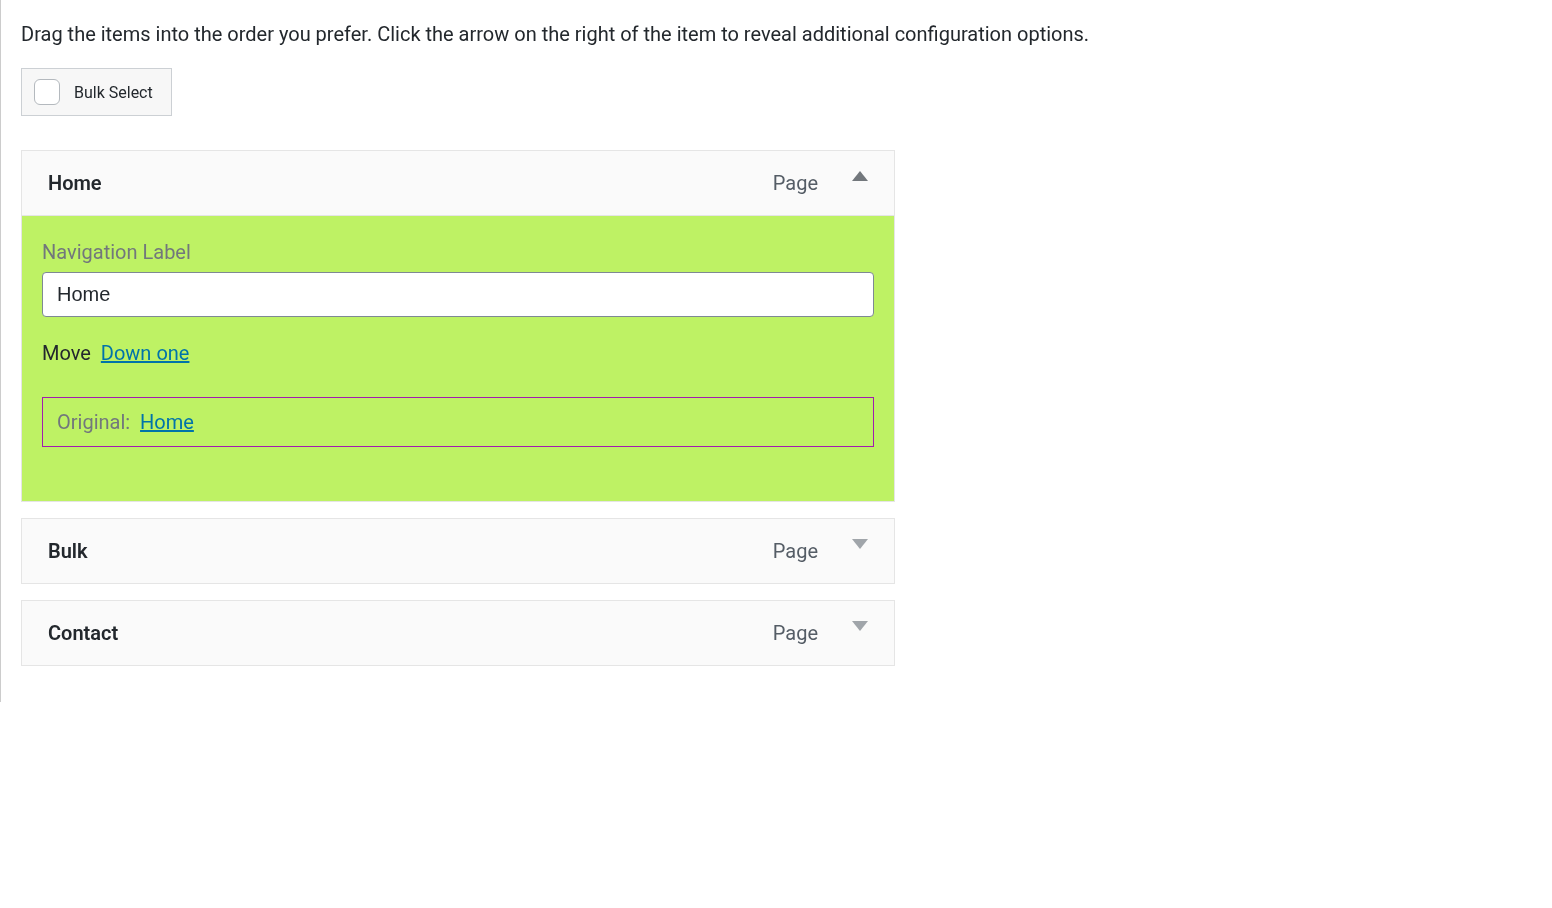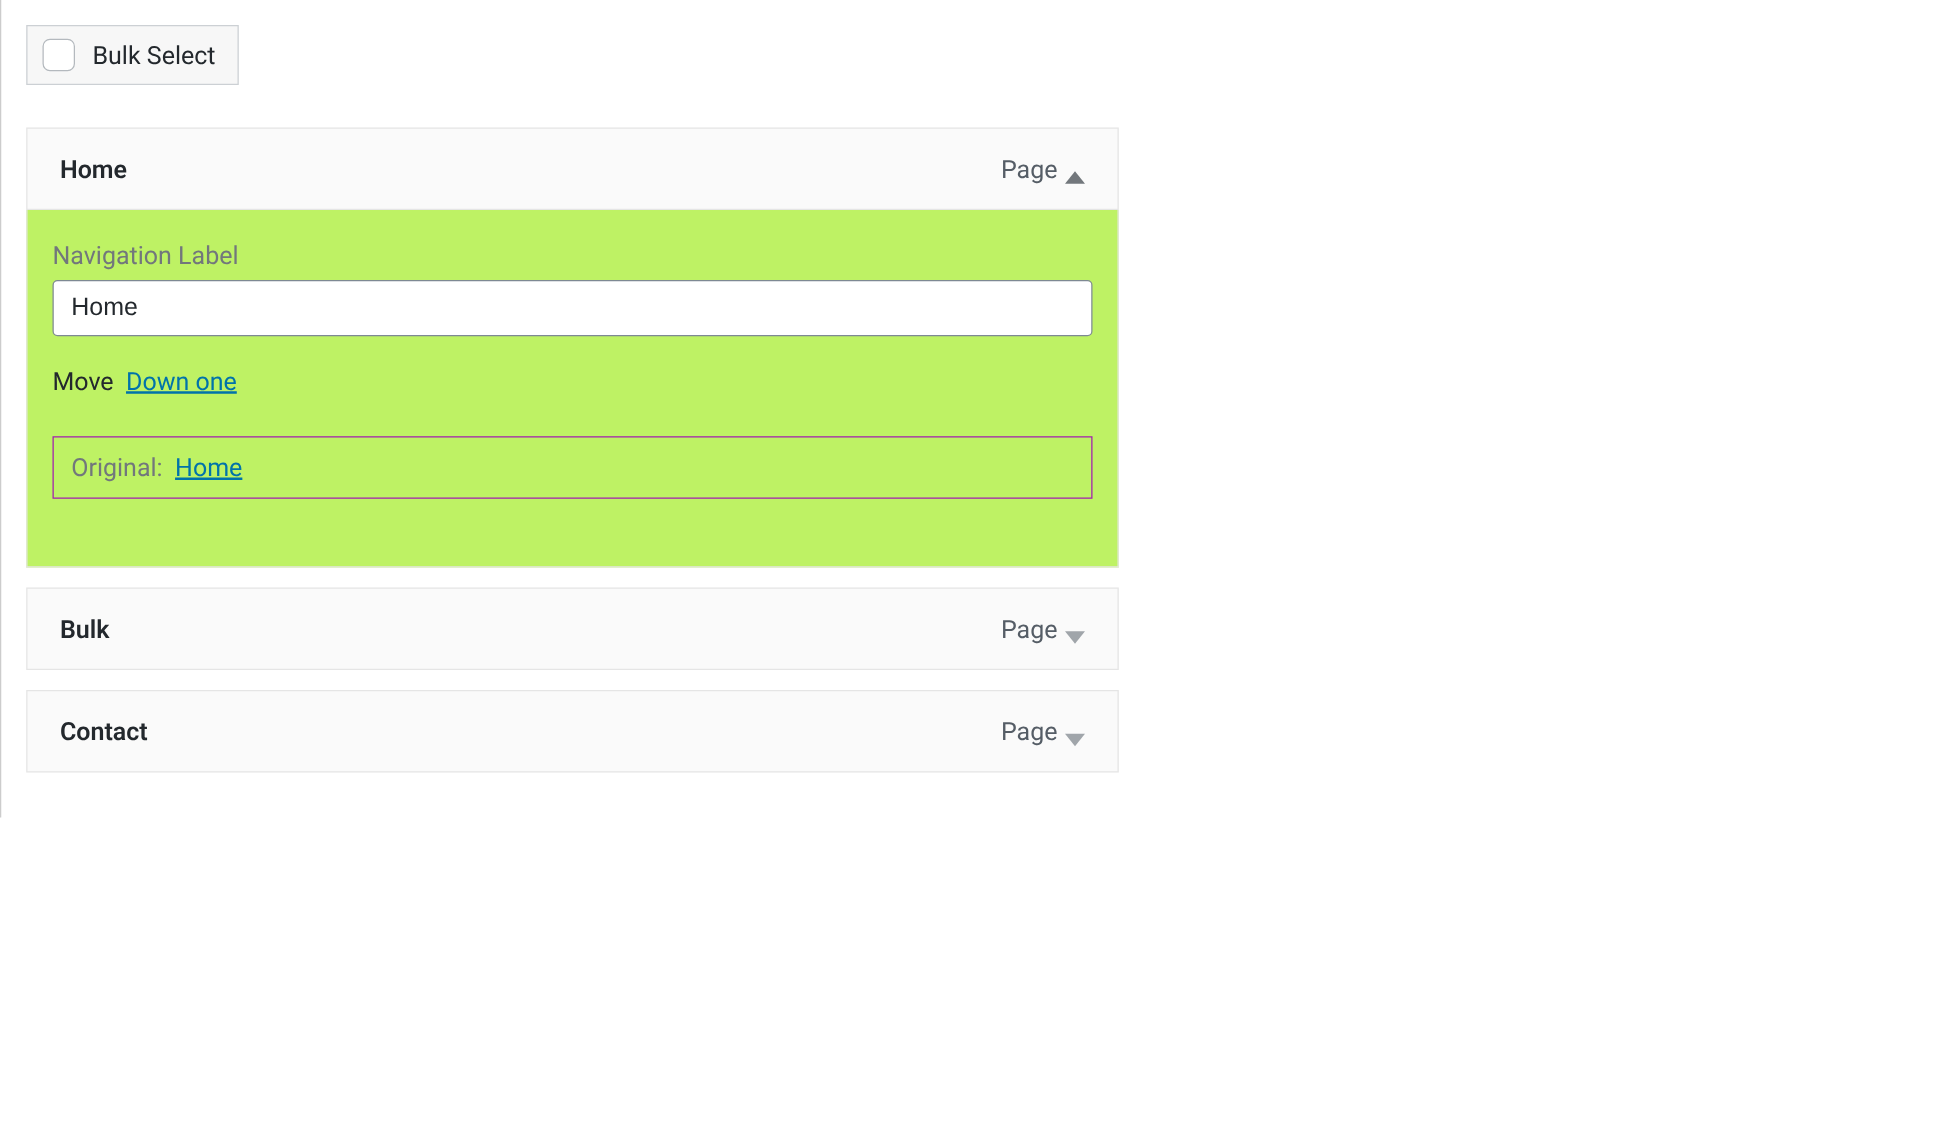--- a/index.html
+++ b/index.html
@@ -35,21 +35,21 @@
     .bulk-checkbox {
       width: 26px;
       height: 26px;
       border: 1.5px solid #b4b9be;
       border-radius: 6px;
       background: #fff;
       margin-right: 14px;
       cursor: pointer;
     }
     .bulk-label {
-      font-size: 20px;
+      font-size: 16px;
       color: #23282d;
     }
     .menu-items {
       width: 874px;
     }
     .menu-item {
       margin-bottom: 16px;
     }
     .menu-item-header {
       display: flex;
@@ -63,22 +63,22 @@
     .menu-item.expanded .menu-item-header {
       border-bottom: 1px solid #e5e5e5;
     }
     .menu-item-title {
       font-size: 20px;
       font-weight: 600;
       color: #23282d;
     }
     .menu-item-right {
       display: flex;
-      align-items: flex-end;
-      gap: 6px;
+      align-items: flex-start;
+      gap: 34px;
     }
     .menu-item-type {
       font-size: 20px;
       color: #555d66;
     }
     .arrow {
       width: 0;
       height: 0;
       border-left: 8px solid transparent;
       border-right: 8px solid transparent;
@@ -146,20 +146,21 @@
     }
     .separator {
       color: #72777c;
       margin: 0 6px;
     }
   </style>
 </head>
 <body>
 
 <div class="container">
+  <p class="instructions">Drag the items into the order you prefer. Click the arrow on the right of the item to reveal additional configuration options.</p>
 
   <div class="bulk-select-wrap">
     <div class="bulk-checkbox"></div>
     <span class="bulk-label">Bulk Select</span>
   </div>
 
   <div class="menu-items">
 
     <div class="menu-item expanded">
       <div class="menu-item-header">

